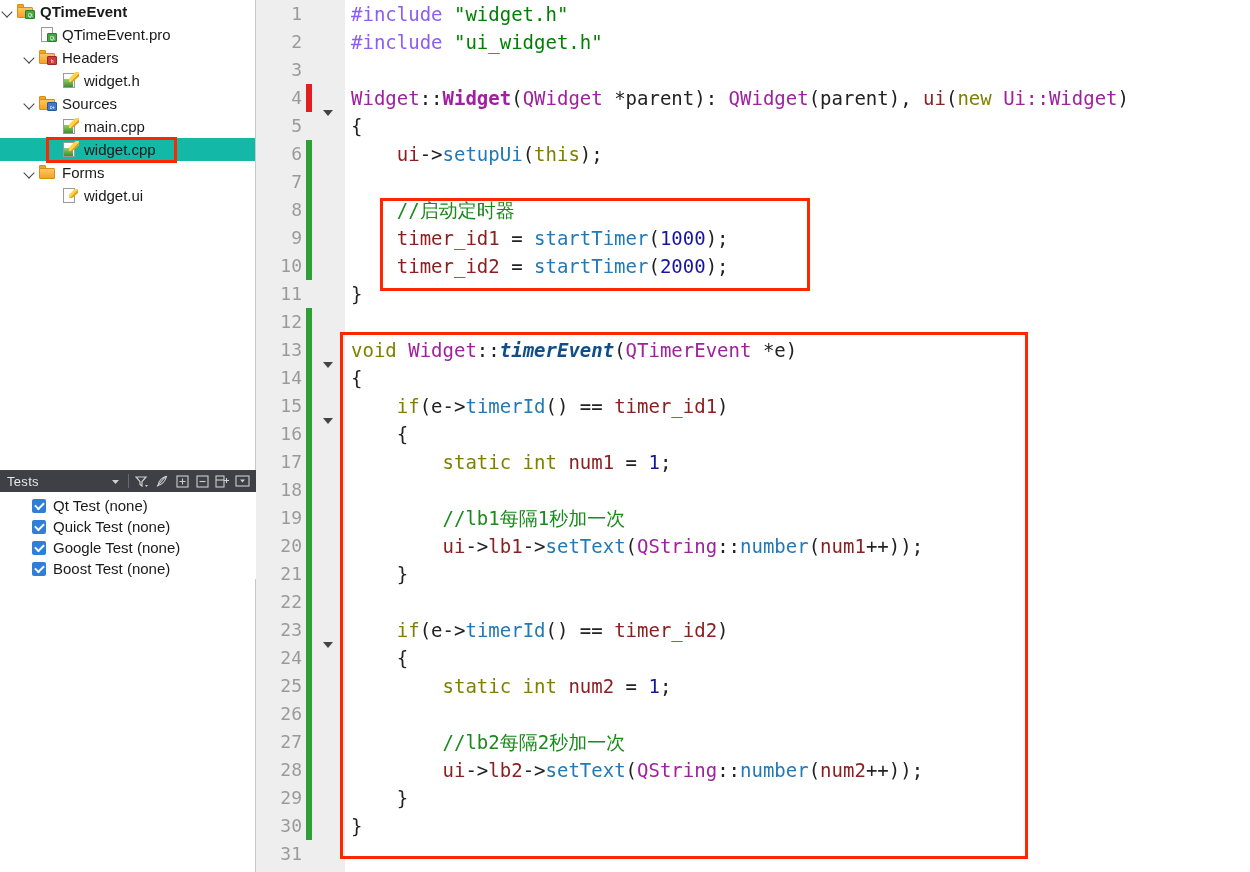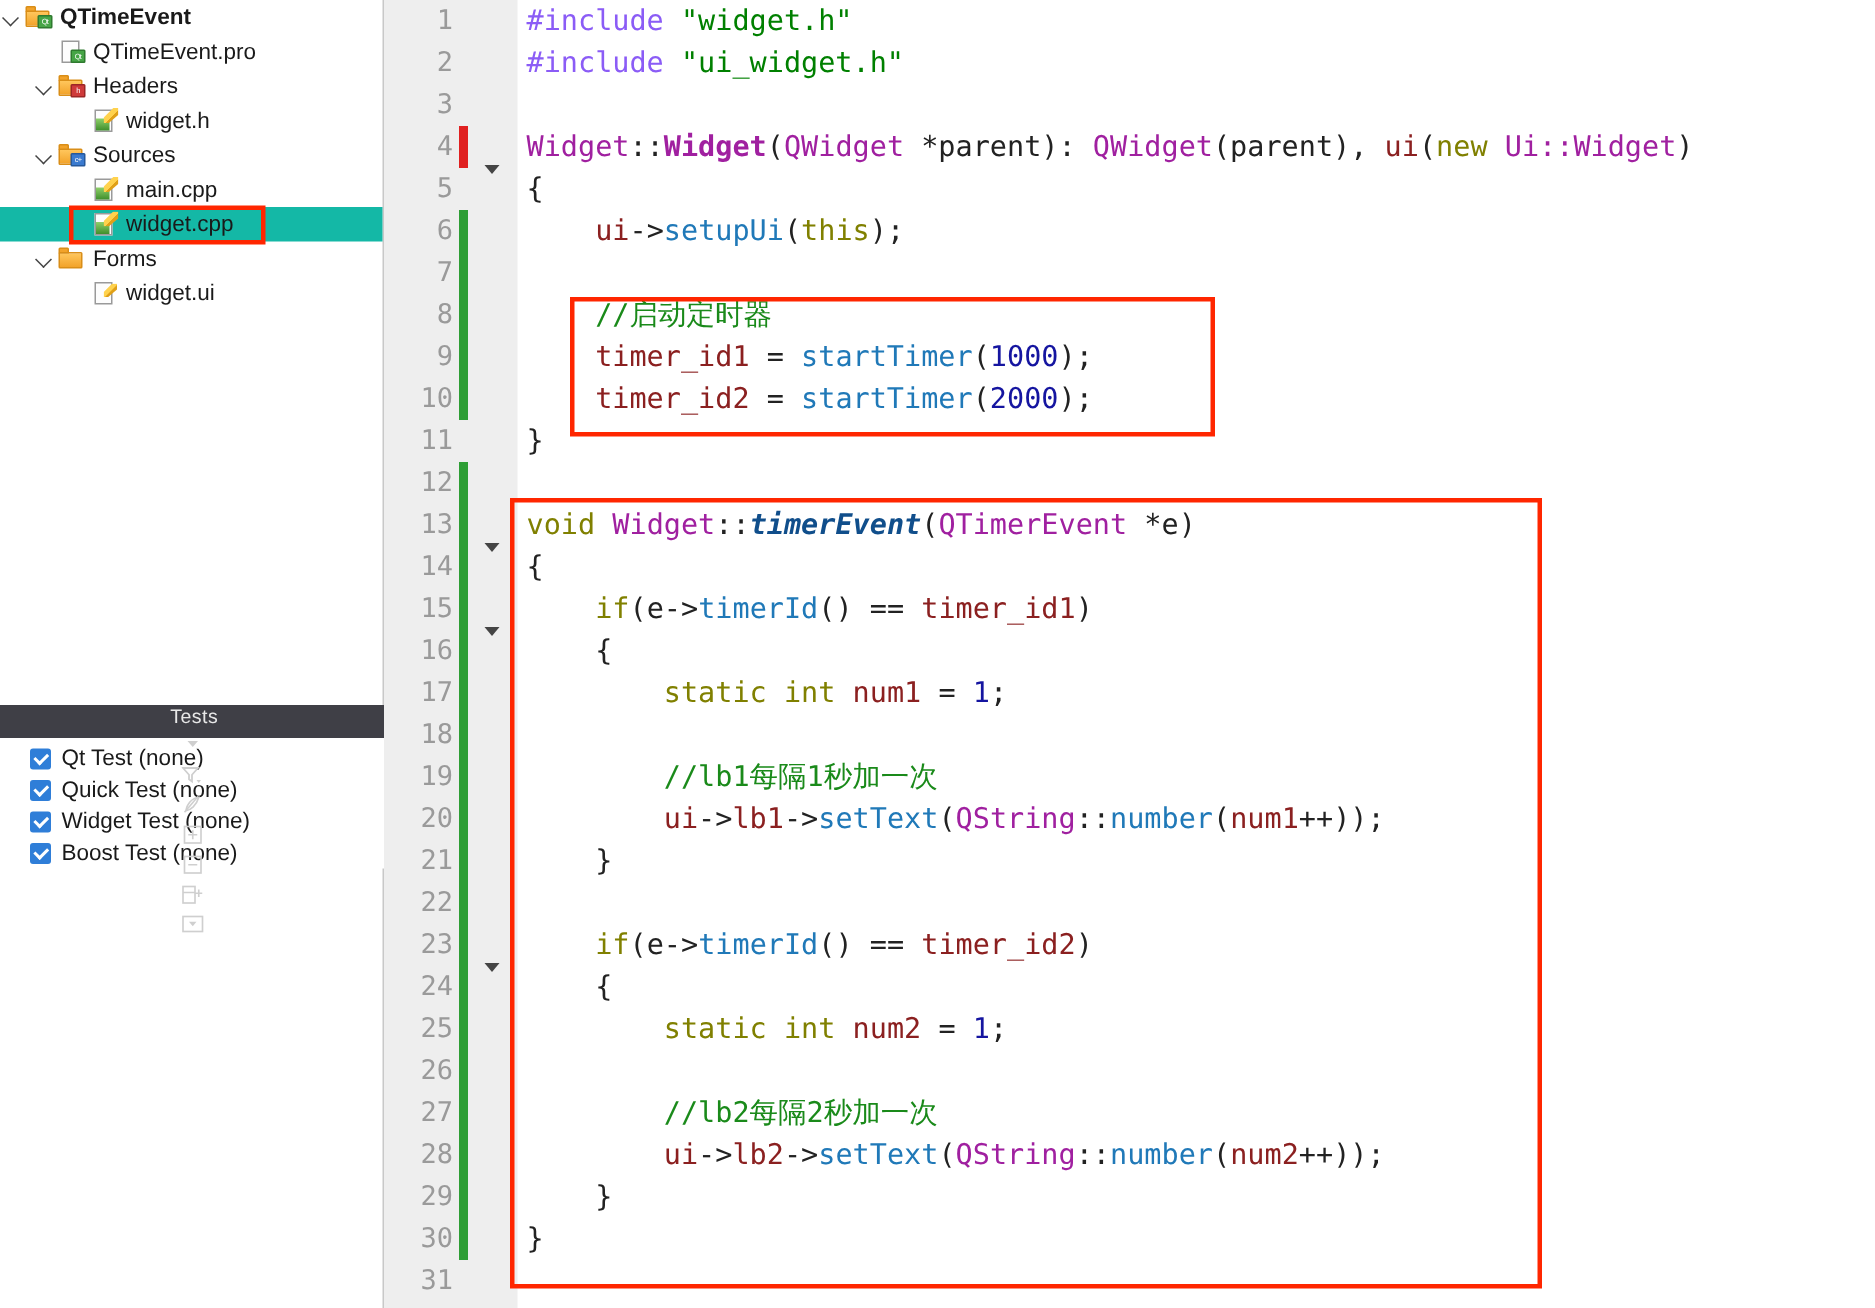--- a/index.html
+++ b/index.html
@@ -111,31 +111,31 @@
     border:3px solid #ff2600;
     box-sizing:border-box;
     pointer-events:none;
   }
 
   
   .tests-panel{position:absolute;left:0;top:470px;width:256px;}
   .tests-header{
     height:22px;background:#3f3f46;color:#e8e8e8;
     display:flex;align-items:center;font-size:13px;
-    padding:0 4px;box-sizing:border-box;flex-direction:column;
+    padding:0 4px;box-sizing:border-box;
   }
   .tests-title{flex:0 0 auto;padding-left:3px;letter-spacing:.3px;}
   .hdr-spacer{flex:1 1 auto;}
   .hdr-ico{
     width:20px;height:20px;flex:0 0 20px;position:relative;
     display:flex;align-items:center;justify-content:center;
     color:#cfcfcf;font-size:12px;
   }
   .vdiv{width:1px;height:14px;background:#6a6a70;margin:0 3px;flex:0 0 1px;}
-  .tests-body{background:#fff;padding-top:3px;}
+  .tests-body{background:#fff;padding-top:3px;padding-left:12px;}
   .test-row{
     display:flex;align-items:center;height:21px;
     padding-left:20px;font-size:15px;color:#1a1a1a;
   }
   .cb{
     width:14px;height:14px;flex:0 0 14px;margin-right:7px;
     background:#2f7ed8;border-radius:2px;position:relative;
   }
   .cb::after{
     content:"";position:absolute;left:3px;top:3px;
@@ -343,21 +343,21 @@
           <div class="test-row">
             <span class="cb"></span>
             <span>Qt Test (none)</span>
           </div>
           <div class="test-row">
             <span class="cb"></span>
             <span>Quick Test (none)</span>
           </div>
           <div class="test-row">
             <span class="cb"></span>
-            <span>Widget Test (none)</span>
+            <span>Google Test (none)</span>
           </div>
           <div class="test-row">
             <span class="cb"></span>
             <span>Boost Test (none)</span>
           </div>
         </div>
     </div>
   </div>
 
   <div class="editor">

